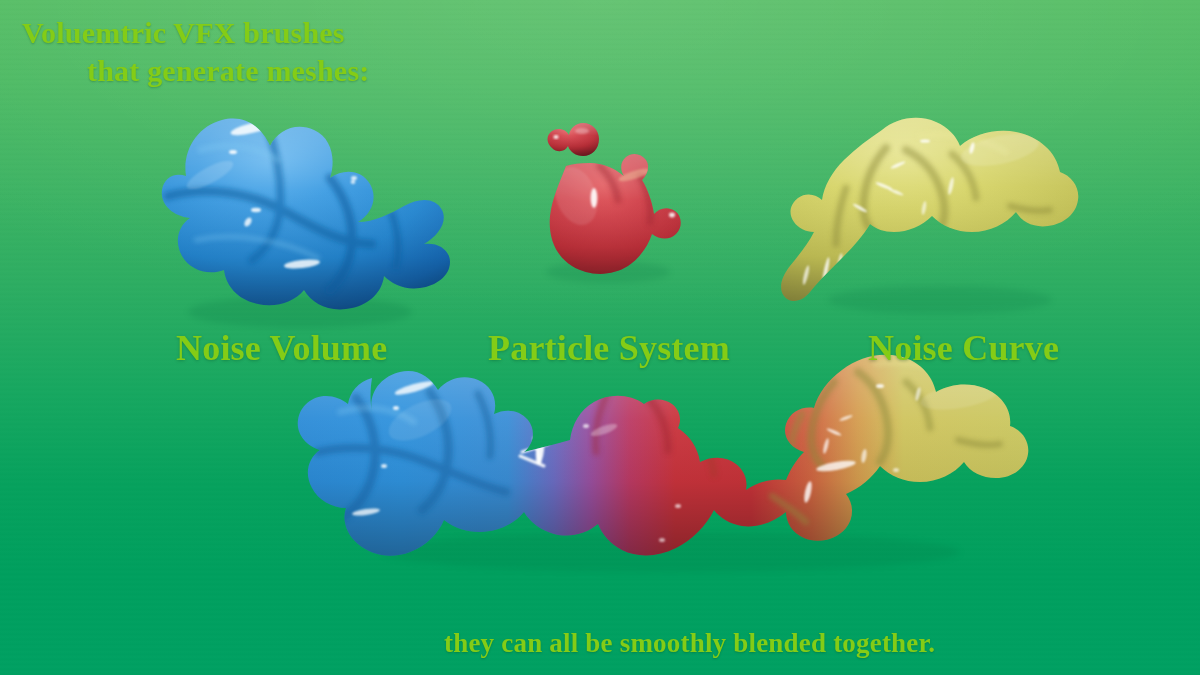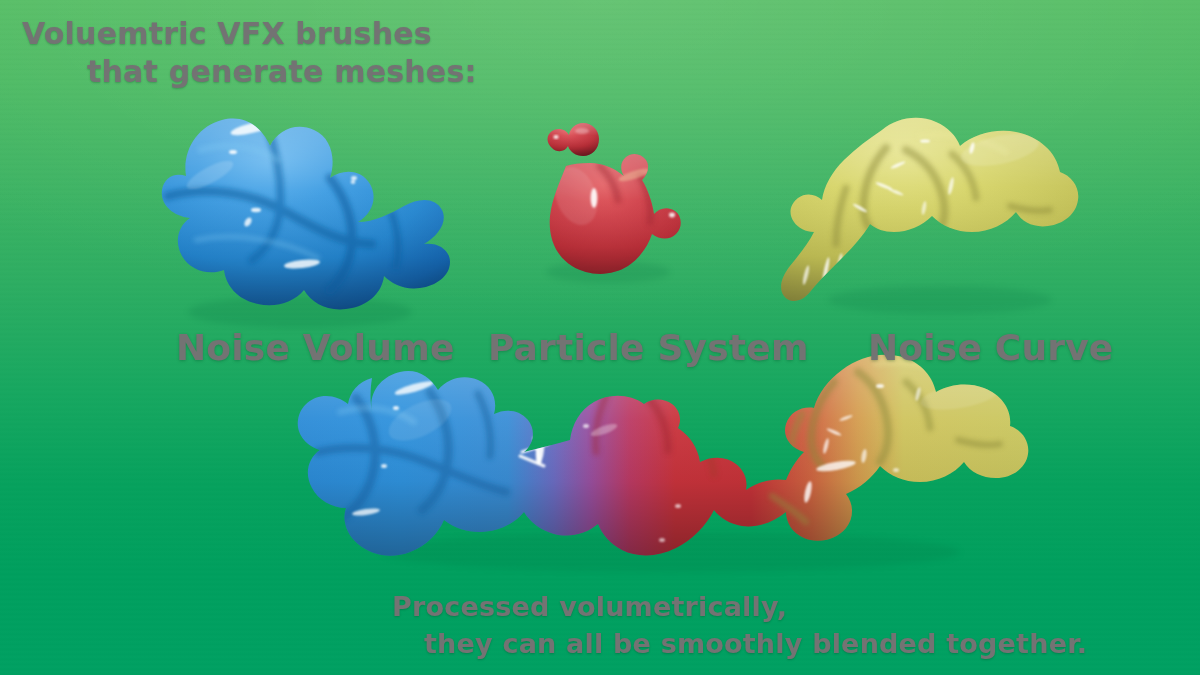--- a/index.html
+++ b/index.html
@@ -28,40 +28,41 @@
   }
   #bg-noise{
     position:absolute;inset:0;
     background:
       repeating-linear-gradient(0deg, rgba(0,0,0,0.012) 0px, rgba(0,0,0,0) 2px, rgba(255,255,255,0.012) 3px, rgba(255,255,255,0) 5px);
     pointer-events:none;
   }
   
   .txt{
     position:absolute;
-    color:#737373;
+    color:#84cc16;
     font-weight:bold;
     letter-spacing:0.2px;
     white-space:nowrap;
     text-shadow:0 1px 2px rgba(0,60,30,0.28);
+    font-family:Liberation Serif, serif;
     -webkit-font-smoothing:antialiased;
   }
   #title-l1{left:22px;top:16px;font-size:30px;}
   #title-l2{left:72px;top:54px;font-size:30px;margin-left:15px;}
 
   .cap-label{
     font-size:36px;
     text-shadow:0 1px 3px rgba(0,70,35,0.32);
   }
   #label-noise-volume{left:176px;top:327px;}
   #label-particle-system{left:488px;top:327px;}
   #label-noise-curve{left:868px;top:327px;}
 
   #caption-l1{left:392px;top:591px;font-size:27px;}
-  #caption-l2{left:424px;top:628px;font-size:27px;}
+  #caption-l2{left:444px;top:628px;font-size:27px;}
 
   svg{position:absolute;left:0;top:0;overflow:visible;}
   #blobs{width:1200px;height:675px;}
 </style>
 </head>
 <body>
 
 <div id="stage">
 
   <div id="bg"></div>
@@ -357,16 +358,15 @@
     </g>
   </svg>
 
   <div class="txt" id="title-l1">Voluemtric VFX brushes</div>
   <div class="txt" id="title-l2">that generate meshes:</div>
 
   <div class="txt cap-label" id="label-noise-volume">Noise Volume</div>
   <div class="txt cap-label" id="label-particle-system">Particle System</div>
   <div class="txt cap-label" id="label-noise-curve">Noise Curve</div>
 
-  <div class="txt" id="caption-l1">Processed volumetrically,</div>
   <div class="txt" id="caption-l2">they can all be smoothly blended together.</div>
 
 </div>
 
 </body></html>

